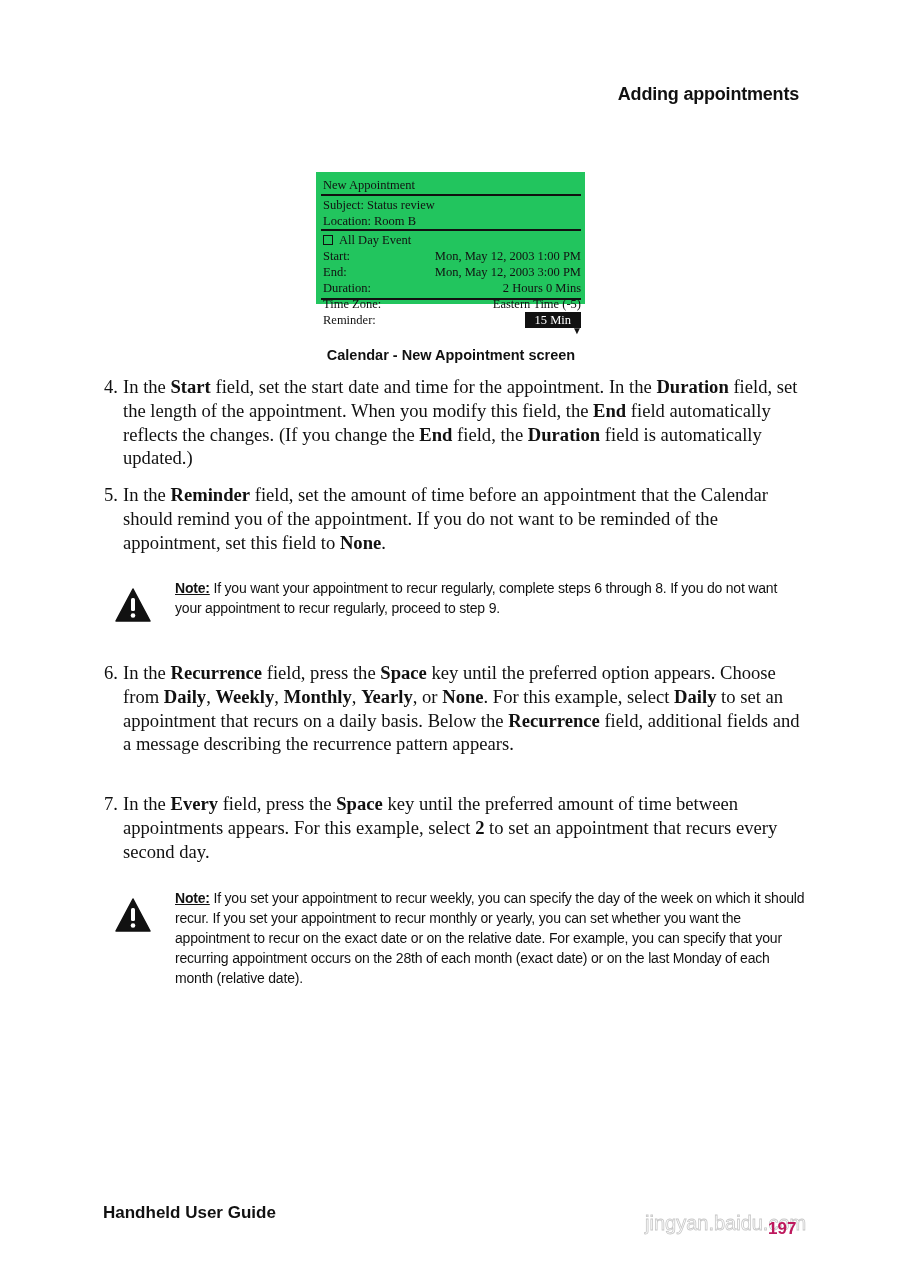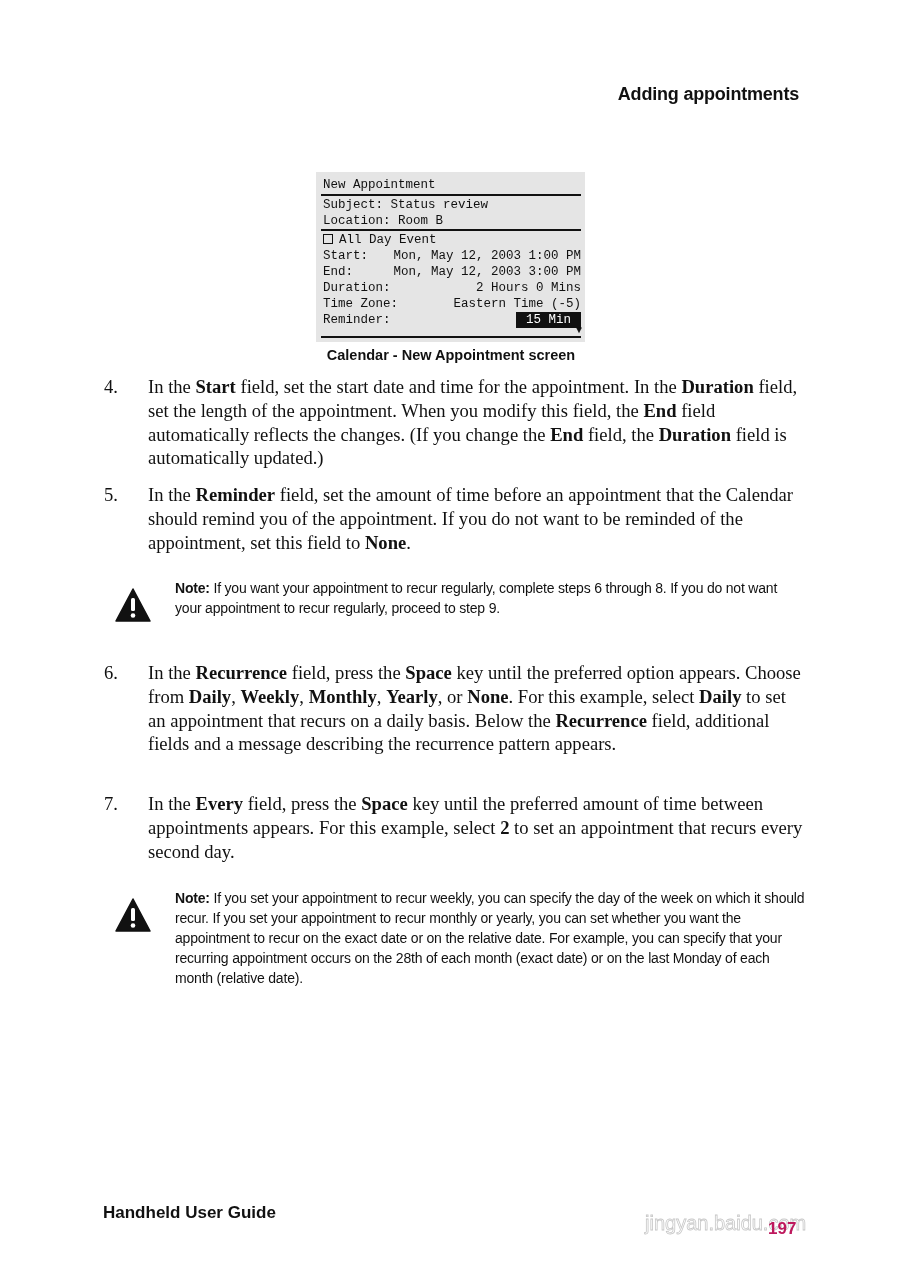--- a/index.html
+++ b/index.html
@@ -7,22 +7,22 @@
     width: 902px; height: 1280px; background: #ffffff; position: relative; overflow: hidden;
     color: #111;
   }
   .header-title {
     position: absolute; right: 103px; top: 84px;
     font-family: "Liberation Sans", sans-serif; font-weight: bold; font-size: 18px;
     color: #111; letter-spacing: -0.2px;
   }
   
   .screen {
-    position: absolute; left: 316px; top: 172px; width: 269px; height: 170px;
-    background: #e5e5e5; font-family: Liberation Mono, monospace; font-size: 12.5px;
+    position: absolute; left: 316px; top: 172px; width: 269px; height: 132px;
+    background: #22c55e; font-family: Liberation Serif, serif; font-size: 12.5px;
     color: #111; box-sizing: border-box; padding: 4px 4px 0 7px;
   }
   .screen .row { height: 16px; line-height: 16px; white-space: pre; display: flex; justify-content: space-between; }
   .screen .row.title { height: 18px; line-height: 18px; }
   .screen .rule { height: 0; border-top: 2px solid #111; margin: 0 0 1px -2px; }
   .screen .row .lbl { display: inline-block; text-align: right; }
   .screen .row .val { display: inline-block; }
   .screen .checkbox {
     display: inline-block; width: 8px; height: 8px; border: 1.5px solid #111; margin-right: 6px; vertical-align: -1px;
   }
@@ -38,30 +38,30 @@
     font-family: "Liberation Sans", sans-serif; font-weight: bold; font-size: 14.5px; color: #111;
     padding-left: 0px;
   }
   .caption span { position: relative; left: 0px; margin-top: 36px; }
 
   .step {
     position: absolute; left: 104px; width: 700px;
     font-family: "Liberation Serif", serif; font-size: 18.6px; line-height: 23.8px; color: #111;
   }
   .step .num { position: absolute; left: 0; top: 0; }
-  .step .txt { margin-left: 44px; display: block; }
+  .step .txt { margin-left: 19px; display: block; }
   .step b { font-weight: bold; }
 
   .note {
     position: absolute; left: 115px; width: 690px;
     font-family: "Liberation Sans", sans-serif; font-size: 14px; line-height: 20px; color: #111;
   }
   .note .warn-icon { position: absolute; left: 0; top: 10px; width: 36px; height: 34px; }
   .note .note-text { margin-left: 60px; display: block; letter-spacing: -0.2px; }
-  .note b { font-weight: bold; }
+  .note b { font-weight: bold; text-decoration: underline; }
 
   .footer-left {
     position: absolute; left: 103px; top: 1203px;
     font-family: "Liberation Sans", sans-serif; font-weight: bold; font-size: 17px; color: #111;
   }
   .footer-right {
     position: absolute; left: 768px; top: 1219px;
     font-family: "Liberation Sans", sans-serif; font-weight: bold; font-size: 17px; color: #be185d;
   }
   .watermark {

